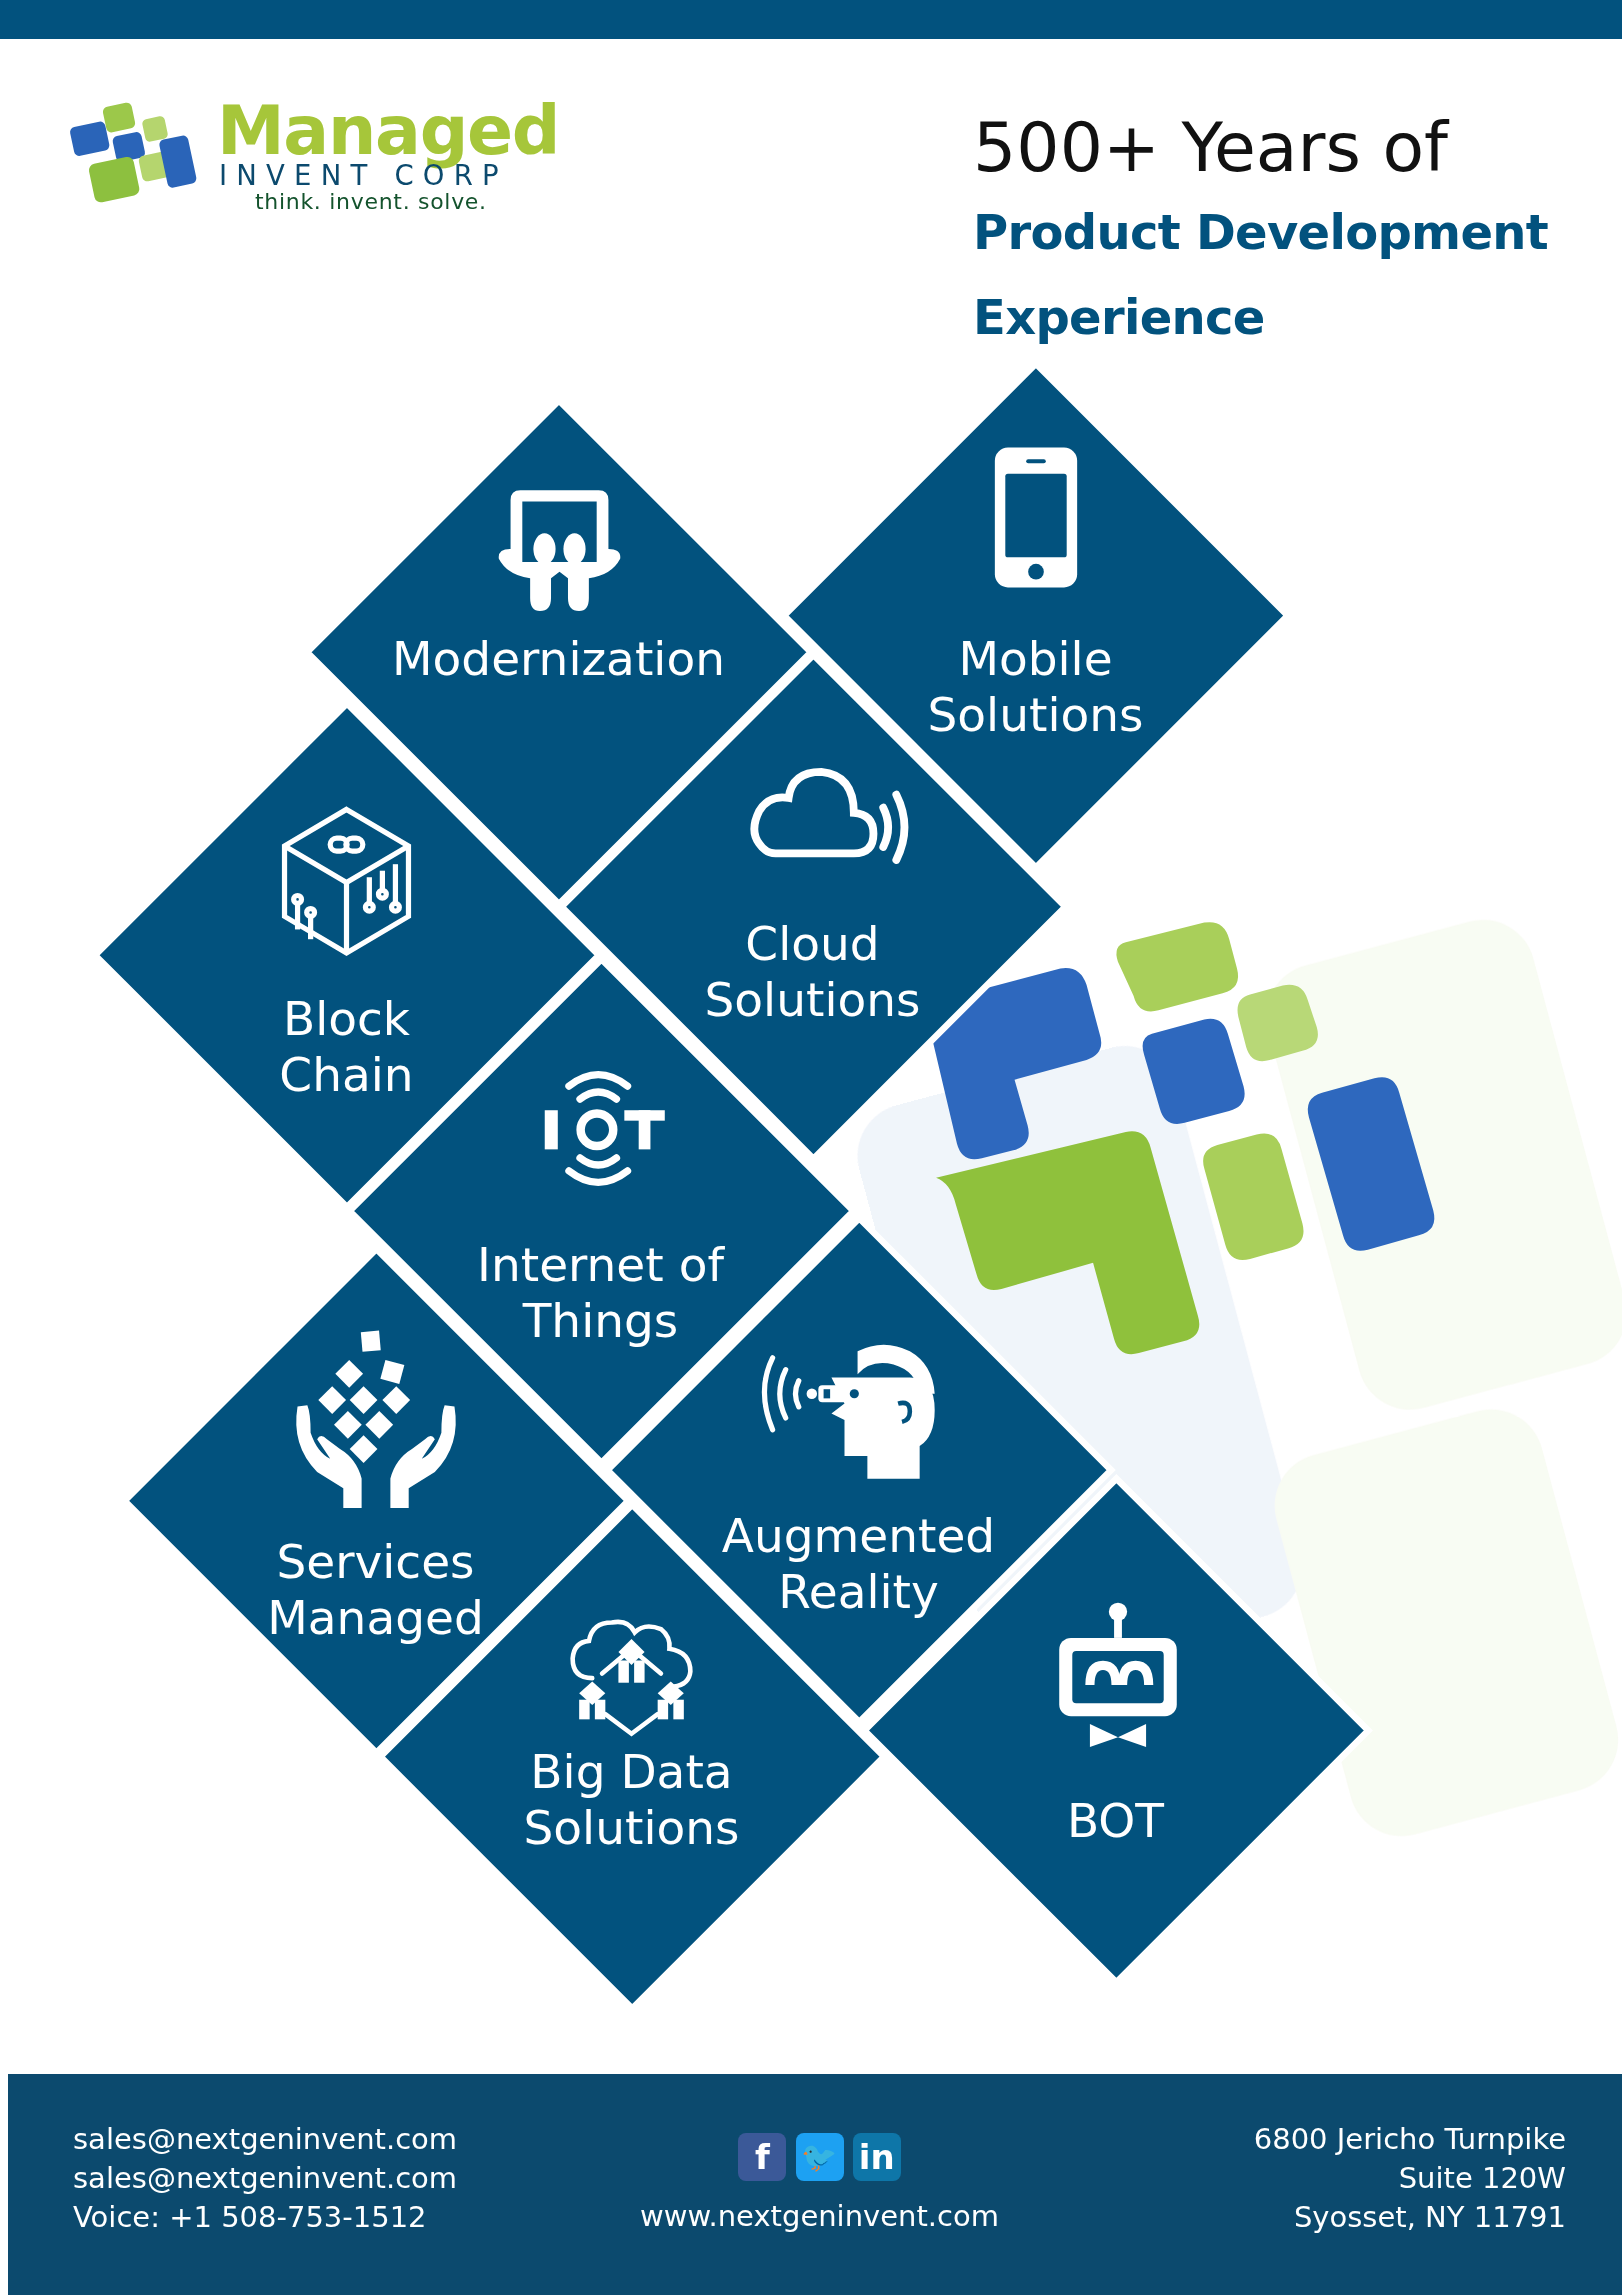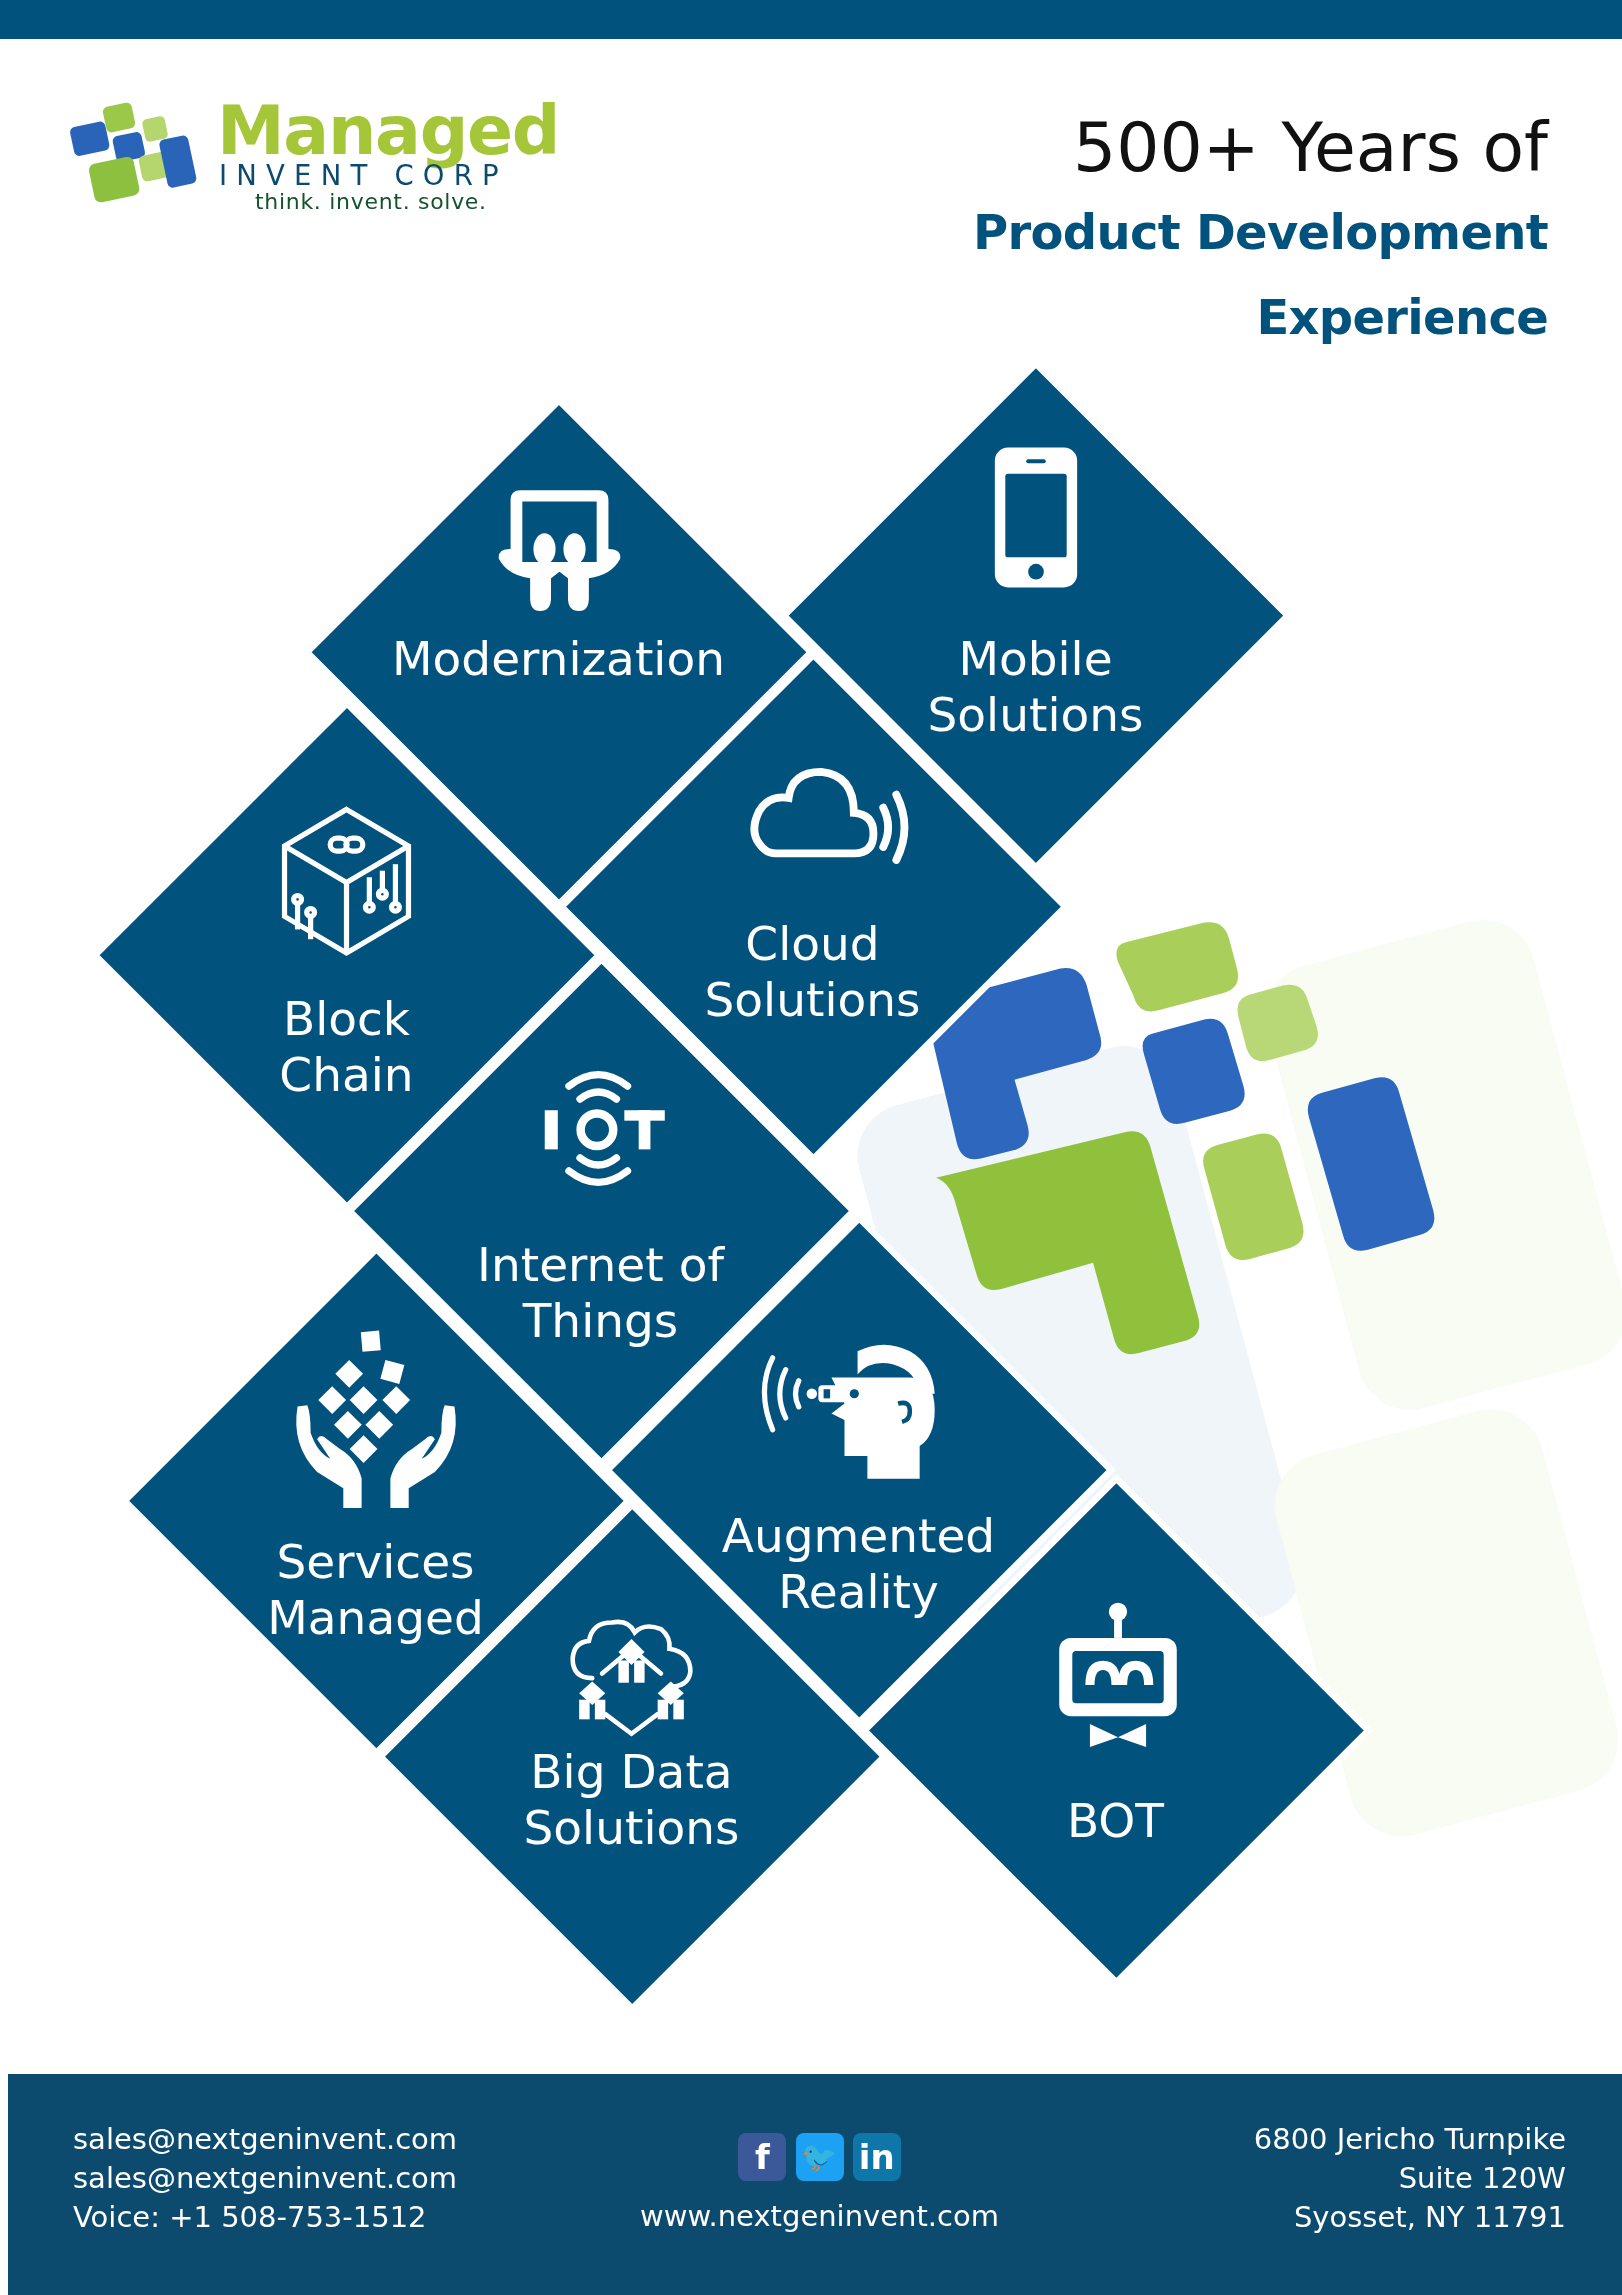--- a/index.html
+++ b/index.html
@@ -4,21 +4,21 @@
 <style>
   html, body { margin:0; padding:0; }
   body { width:1623px; height:2295px; position:relative; background:#ffffff; overflow:hidden;
          font-family:"DejaVu Sans", "Liberation Sans", sans-serif; }
   .top-band { position:absolute; left:0; top:0; width:1623px; height:39px; background:#02527e; }
   .logo { position:absolute; left:65px; top:95px; width:458px; height:118px; }
   .logo-mark { position:absolute; left:0; top:3.3px; width:144px; height:111px; }
   .logo-name { position:absolute; left:152px; top:0; font-size:68px; font-weight:bold; color:#a6c63a; letter-spacing:-1.3px; line-height:72px; }
   .logo-sub { position:absolute; left:154px; top:65px; font-size:27.5px; color:#0c4a6e; letter-spacing:9.2px; line-height:30px; }
   .logo-tag { position:absolute; left:190px; top:94px; font-size:22px; color:#14532d; letter-spacing:0.7px; line-height:26px; }
-  .headline { position:absolute; right:75px; top:105px; text-align:right; }
+  .headline { position:absolute; right:75px; top:105px; text-align:left; }
   .headline .l1 { font-size:68px; color:#111111; line-height:85px; font-weight:normal; }
   .headline .l2, .headline .l3 { font-size:48px; color:#02527e; line-height:85px; font-weight:bold; letter-spacing:-0.7px; }
   .bg-watermark { position:absolute; left:851px; top:870px; width:772px; height:995px; }
   .grid-svg { position:absolute; left:0; top:0; }
   .tile-label { position:absolute; color:#ffffff; text-align:center; font-size:47px; line-height:56px; width:471px; margin-left:-236px; }
   .tile-icon { position:absolute; }
   .footer { position:absolute; left:0; top:2074px; width:1623px; height:286px; background:#0c4a6e; color:#ffffff;margin-left:8px; }
   .f-left { position:absolute; left:65px; top:46px; font-size:29px; line-height:39px; }
   .f-right { position:absolute; right:65px; top:46px; font-size:29px; line-height:39px; text-align:right; }
   .f-center { position:absolute; left:0; width:1623px; top:59px; text-align:center; }

